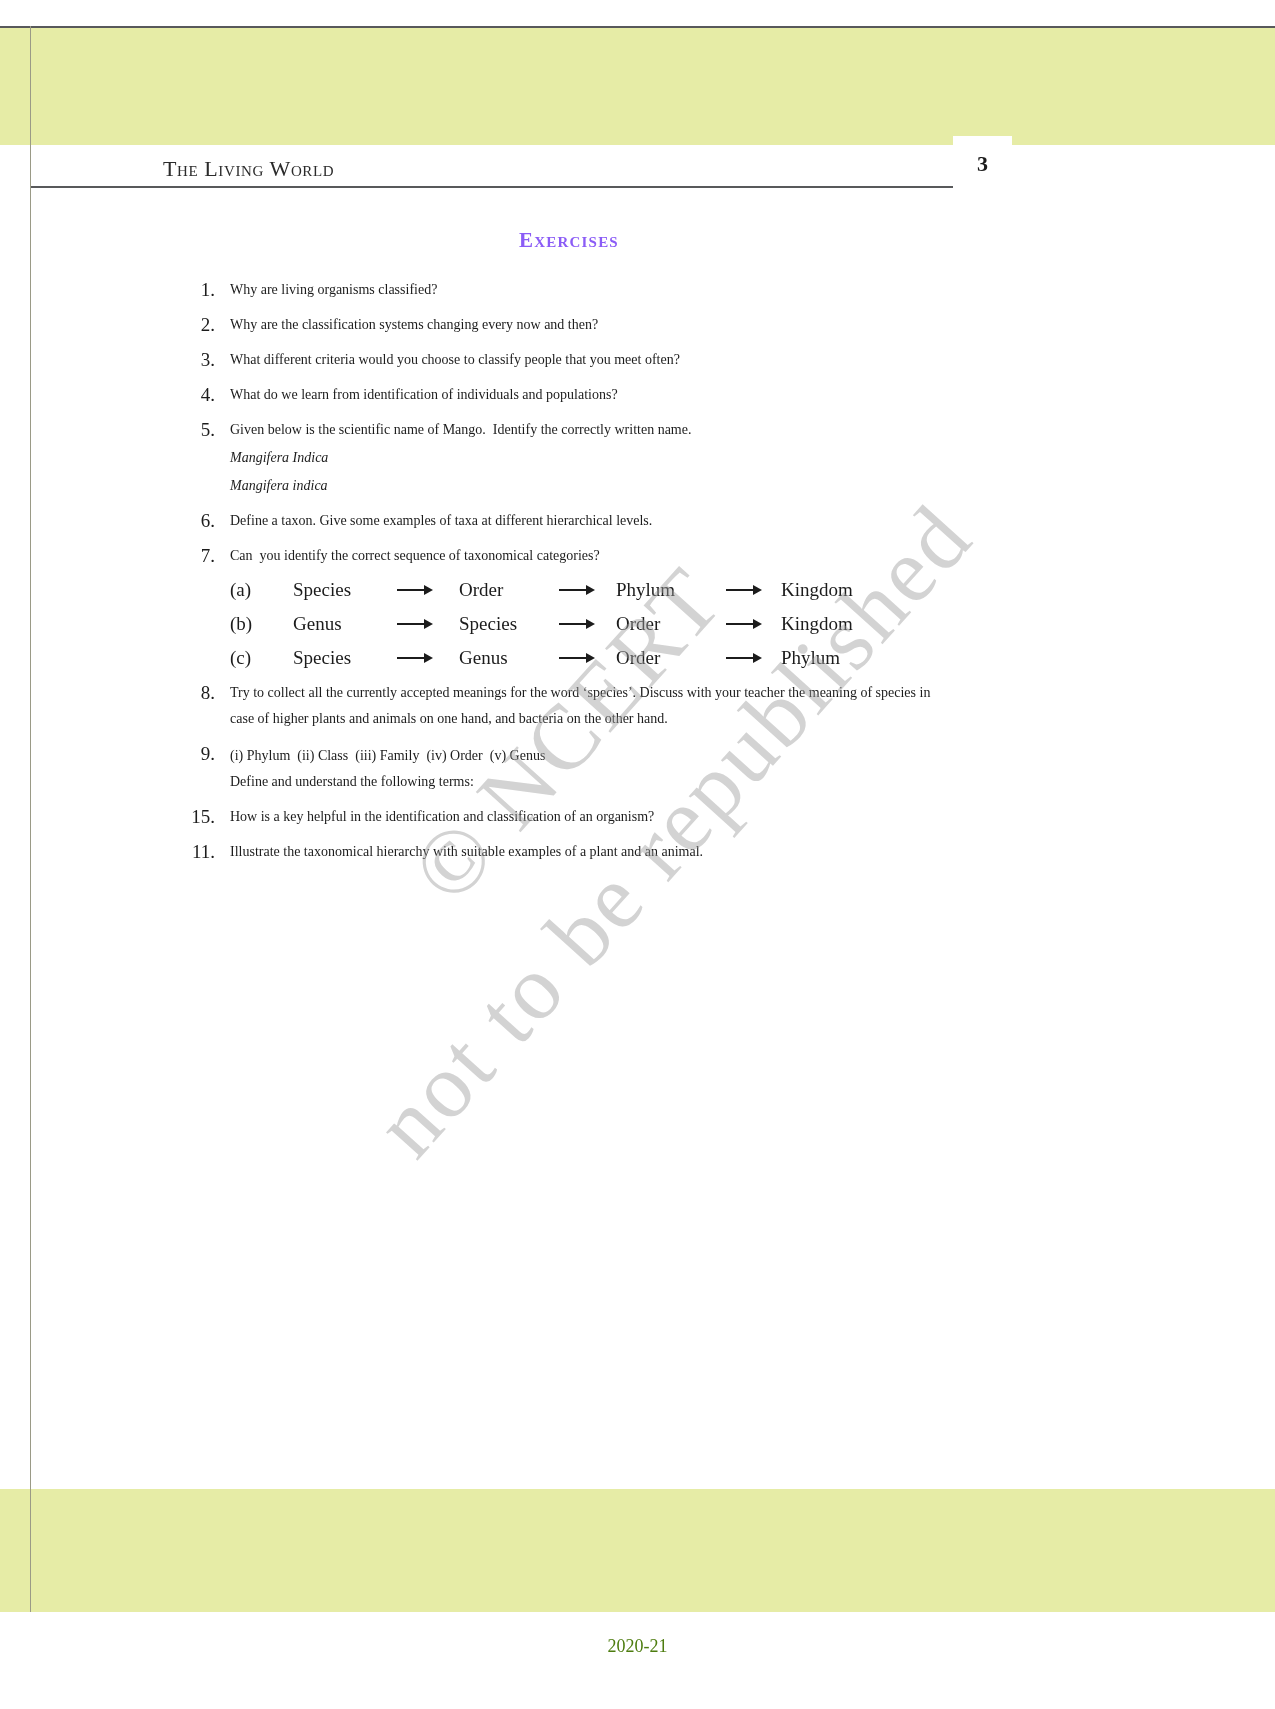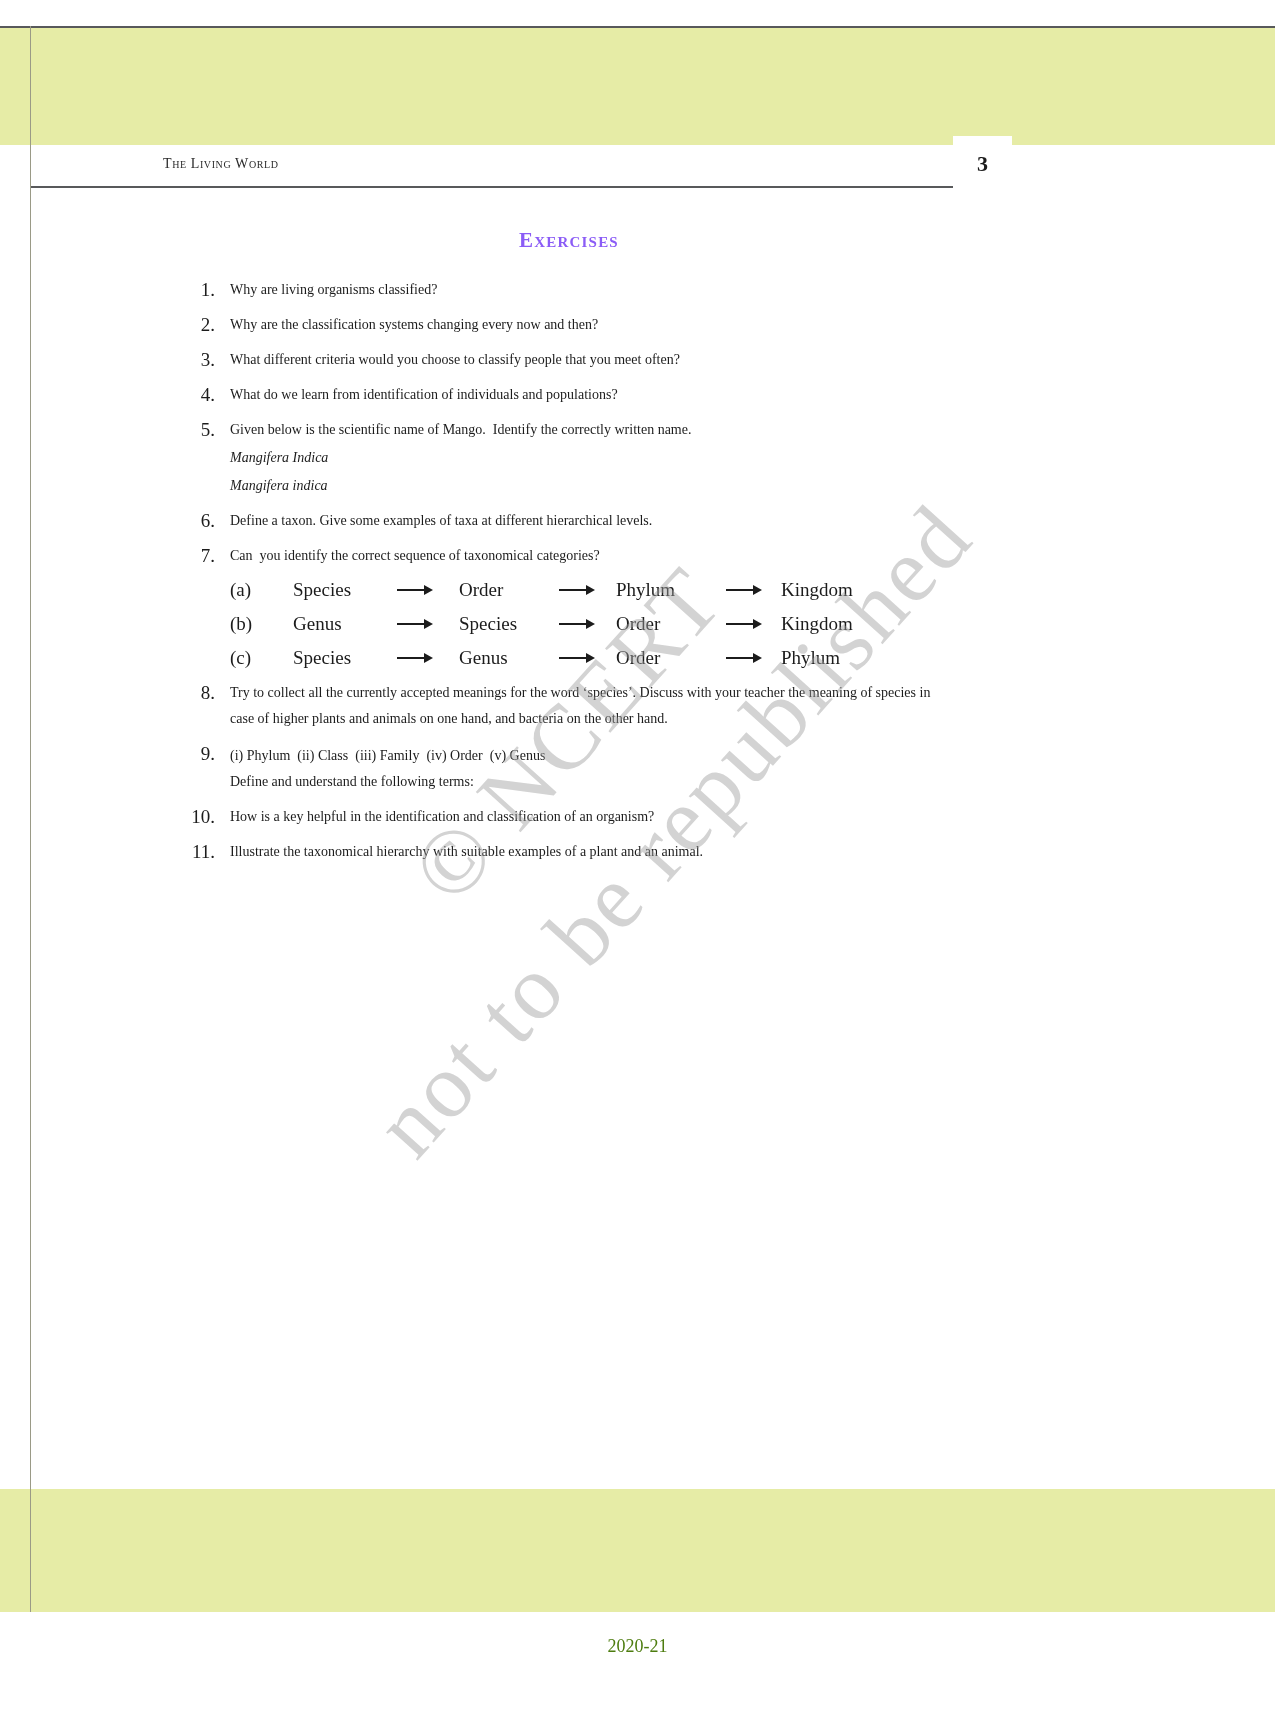--- a/index.html
+++ b/index.html
@@ -13,21 +13,21 @@
   }
   .bottom-band {
     position:absolute; left:0; top:1489px; width:100%; height:123px;
     background:#e6eca6;
   }
   .left-rule {
     position:absolute; left:30px; top:26px; width:1px; height:1586px;
     background:#9a9a86; z-index:3;
   }
   .running-head {
-    position:absolute; left:163px; top:156px; font-size:14px;
+    position:absolute; left:163px; top:156px; font-size:22px;
     font-variant:small-caps; letter-spacing:0.6px; color:#2b2b2b; z-index:2;
   }
   .head-rule {
     position:absolute; left:30px; top:186px; width:923px; height:1.5px;
     background:#58595b; z-index:2;
   }
   .page-num-box {
     position:absolute; left:953px; top:136px; width:59px; height:56px;
     background:#ffffff; display:flex; align-items:center; justify-content:center;
     font-weight:bold; font-size:22px; z-index:2;
@@ -183,21 +183,21 @@
 
     <div class="item">
       <div class="inum">9.</div>
       <div class="ibody">
         <p class="itext extra">(i) Phylum  (ii) Class  (iii) Family  (iv) Order  (v) Genus</p>
         <p class="itext">Define and understand the following terms:</p>
       </div>
     </div>
 
     <div class="item">
-      <div class="inum">10.</div>
+      <div class="inum">15.</div>
       <div class="ibody">
         <p class="itext">How is a key helpful in the identification and classification of an organism?</p>
       </div>
     </div>
 
     <div class="item">
       <div class="inum">11.</div>
       <div class="ibody">
         <p class="itext">Illustrate the taxonomical hierarchy with suitable examples of a plant and an animal.</p>
       </div>

